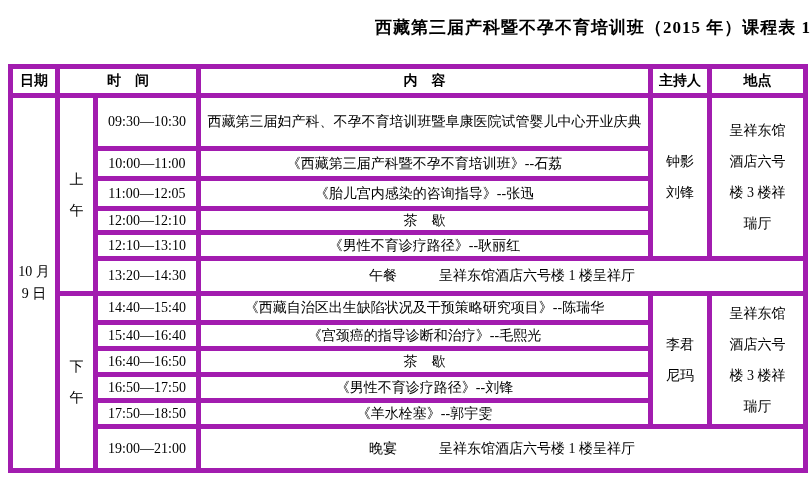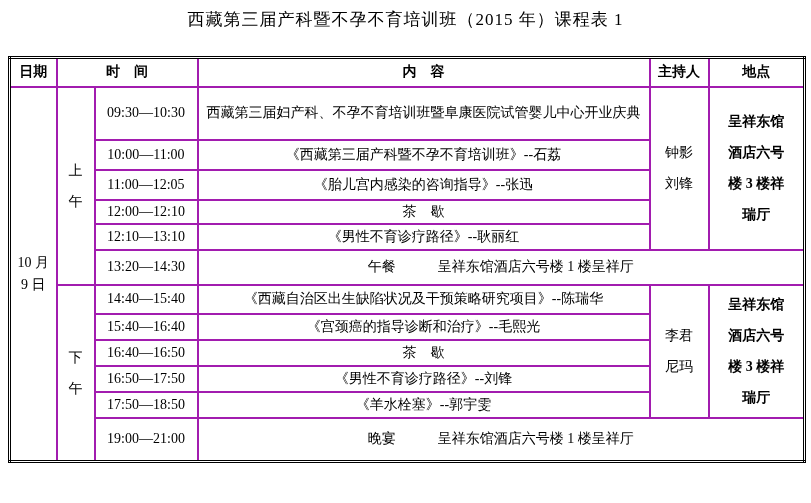--- a/index.html
+++ b/index.html
@@ -6,36 +6,36 @@
     margin: 0;
     padding: 0;
     background: #ffffff;
     width: 811px;
     height: 503px;
     overflow: hidden;
     font-family: "Liberation Serif", "DejaVu Serif", serif;
     color: #000000;
   }
   .page-title {
-    padding-top: 8px;
-    text-align: center;
+    padding-top: 16px;
+    text-align: right;
     font-size: 17px;
-    font-weight: normal;
+    font-weight: bold;
     letter-spacing: 1px;
     line-height: 24px;
   }
   table.schedule {
     border-collapse: collapse;
     table-layout: fixed;
     width: 795px;
     margin: 24px 8px 0 8px;
     border: 3px double #000000;
   }
   table.schedule td, table.schedule th {
-    border: 2px solid #a21caf;
+    border: 5px solid #a21caf;
     text-align: center;
     vertical-align: middle;
     font-size: 14px;
     font-weight: normal;
     padding: 0 3px;
     overflow: hidden;
   }
   table.schedule th { font-weight: bold; }
   tr.rh-head   { height: 29px; }
   tr.rh-tall   { height: 53px; }
@@ -53,21 +53,20 @@
     width: 1.1em;
     word-break: break-all;
     line-height: 31px;
   }
   .loc-wrap {
     display: inline-block;
     width: 64px;
     word-break: break-all;
     line-height: 31px;
     text-align: center;
-    font-weight: bold;
   }
   .content-2line { line-height: 26px; }
   .meal-note { margin-left: 42px; text-align: center; }
 </style>
 </head>
 <body>
 
 <div class="page-title">西藏第三届产科暨不孕不育培训班（2015 年）课程表 1</div>
 
 <table class="schedule">

